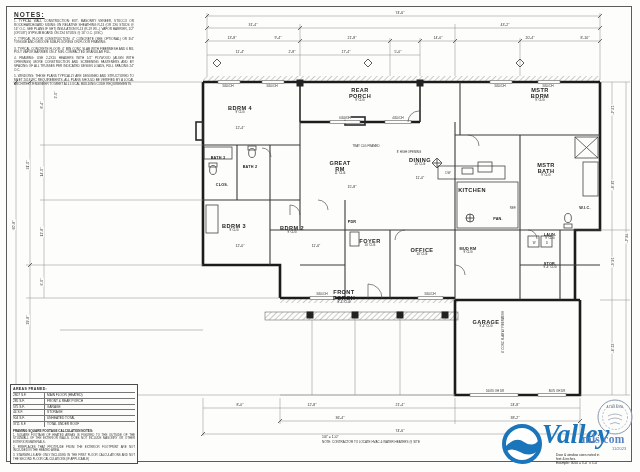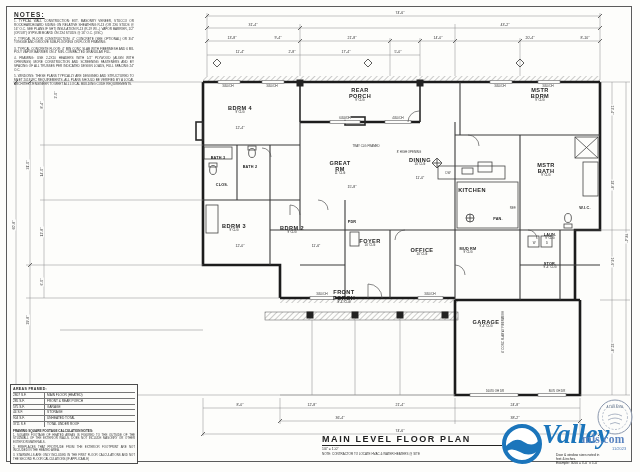--- a/index.html
+++ b/index.html
@@ -314,21 +314,20 @@
     </div>
   <div class="a-ntitle">FRAMING SQUARE FOOTAGE CALCULATION NOTES:</div>
   <div id="a-notes">
       <div class="a-note">1. SQUARE FOOTAGE OF HEATED AREAS IS FIGURED TO THE OUTSIDE OF THE STUDWALL OF THE EXTERIOR WALLS. DOES NOT INCLUDE MASONRY OR OTHER EXTERIOR MATERIALS.</div>
       <div class="a-note">2. FIREPLACES THAT PROTRUDE FROM THE EXTERIOR FOOTPRINT ARE NOT INCLUDED IN THE HEATED AREA.</div>
       <div class="a-note">3. STAIRWELLS ARE ONLY INCLUDED IN THE FIRST FLOOR CALCULATIONS AND NOT THE SECOND FLOOR CALCULATIONS (IF APPLICABLE)</div>
     </div>
 </div>
 
 <div class="titleblock">
-  <div class="tb-title">MAIN LEVEL FLOOR PLAN</div>
   <div class="tb-scale">1/4" = 1'-0"</div>
   <div class="tb-note">NOTE: CONTRACTOR TO LOCATE HVAC &amp; WATER HEATERS @ SITE</div>
 </div>
 
 <svg class="stamp" width="38" height="38" viewBox="0 0 38 38">
   <circle cx="19" cy="19" r="17" fill="rgba(253,253,251,.6)" stroke="#8a97ad" stroke-width="1"></circle>
   <circle cx="19" cy="19" r="12.5" fill="none" stroke="#8a97ad" stroke-width="0.6" stroke-dasharray="2 1.5"></circle>
   <text x="19" y="9.5" text-anchor="middle">ALABAMA</text>
   <path d="M12,18 Q19,14 26,18 M12,22 Q19,18 26,22 M14,26 Q19,23 24,26" stroke="#8a97ad" stroke-width="0.7" fill="none"></path>
 </svg>

